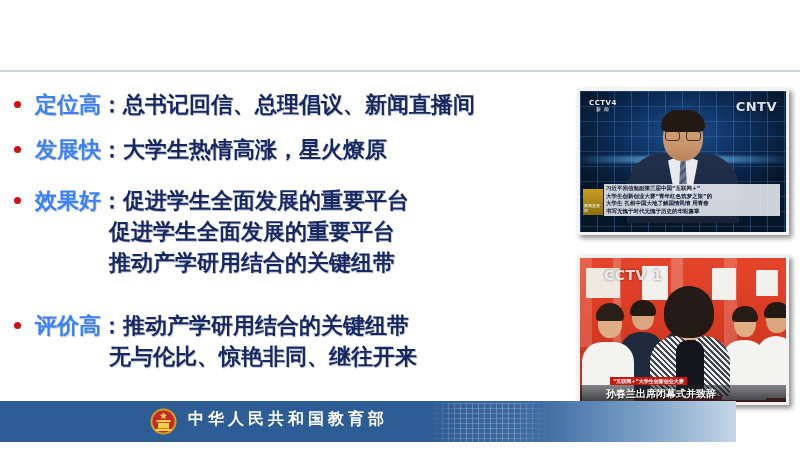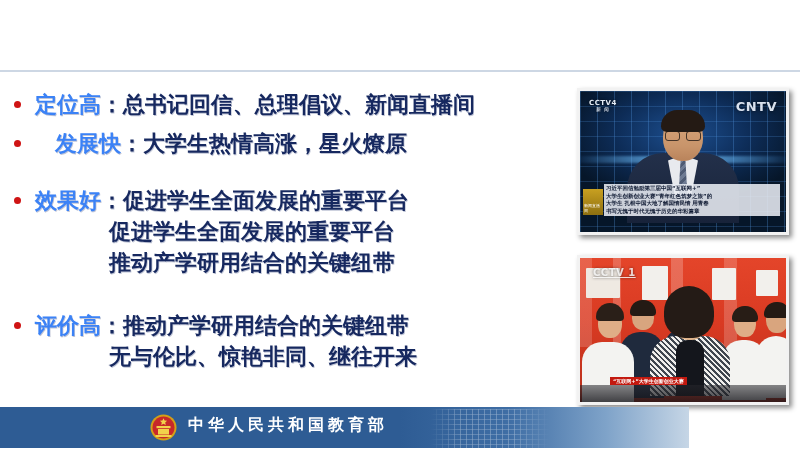--- a/index.html
+++ b/index.html
@@ -341,27 +341,26 @@
   }
   .main-lady-inner {
     position: absolute;
     left: 96px; top: 82px;
     width: 28px; height: 56px;
     background: #14161c;
     border-radius: 12px 12px 0 0;
   }
   .cctv1-logo {
     position: absolute;
-    left: 13px; top: 9px;
-    font-size: 10px;
+    left: 24px; top: 9px;
+    font-size: 14px;
     font-weight: bold;
     color: rgba(255,255,255,0.82);
     letter-spacing: 0.5px;
     text-shadow: 0 0 3px rgba(0,0,0,0.55);
-    text-decoration: underline;
   }
   .evt-caption-red {
     position: absolute;
     left: 30px;
     bottom: 17px;
     background: #c3190f;
     padding: 0px 3px;
     font-size: 5px;
     line-height: 8px;
     color: #ffffff;
@@ -382,24 +381,25 @@
   .evt-bottombar {
     position: absolute;
     left: 0; right: 0; bottom: 0;
     height: 17px;
     background: linear-gradient(180deg, rgba(40,40,45,0.55), rgba(20,20,25,0.8));
   }
 
   
   .footer-bar {
     position: absolute;
-    left: 0; bottom: 2px;
+    left: 0; bottom: 8px;
     width: 689px;
     height: 41px;
     background: linear-gradient(90deg, #2e5c94 0%, #2e5c94 58%, #3f6ea5 74%, #7fa3c9 88%, #c6d6e6 100%);
+    padding-left: 47px;
   }
   .footer-emblem {
     position: absolute;
     left: 150px;
     top: 7px;
     width: 27px;
     height: 27px;
   }
   .footer-cn {
     position: absolute;
@@ -444,21 +444,21 @@
 
   <div class="content">
 
     <div class="bullet-row" style="top:11px;">
       <span class="bullet-dot"></span>
       <span class="bullet-body">
         <span class="line"><span class="lbl">定位高</span><span class="colon">：</span><span>总书记回信、总理倡议、新闻直播间</span></span>
       </span>
     </div>
 
-    <div class="bullet-row" style="top:50px;gap:20px;">
+    <div class="bullet-row" style="top:56px;">
       <span class="bullet-dot"></span>
       <span class="bullet-body">
         <span class="line"><span class="lbl">发展快</span><span class="colon">：</span><span>大学生热情高涨，星火燎原</span></span>
       </span>
     </div>
 
     <div class="bullet-row" style="top:107px;">
       <span class="bullet-dot"></span>
       <span class="bullet-body">
         <span class="line"><span class="lbl">效果好</span><span class="colon">：</span><span>促进学生全面发展的重要平台</span></span>
@@ -536,20 +536,21 @@
 
       <div class="main-lady-body"></div>
       <div class="main-lady-inner"></div>
       <div class="main-lady-face"></div>
       <div class="main-lady-hair"></div>
 
       <div class="cctv1-logo">CCTV 1</div>
 
       <div class="evt-bottombar"></div>
       <div class="evt-caption-red">“互联网+”大学生创新创业大赛</div>
+      <div class="evt-caption-main">孙春兰出席闭幕式并致辞</div>
     </div>
   </div>
 
   <div class="footer-bar">
     <div class="footer-emblem">
       <svg viewBox="0 0 27 27" width="27" height="27">
         <circle cx="13.5" cy="13.5" r="13" fill="#d4a017"></circle>
         <circle cx="13.5" cy="13.5" r="11" fill="#c8282a"></circle>
         <path d="M13.5 4.2 l1.1 2.3 2.5.3-1.9 1.7.6 2.5-2.3-1.3-2.3 1.3.6-2.5-1.9-1.7 2.5-.3z" fill="#f2d24b"></path>
         <rect x="6.5" y="12" width="14" height="2.2" fill="#f2d24b"></rect>

